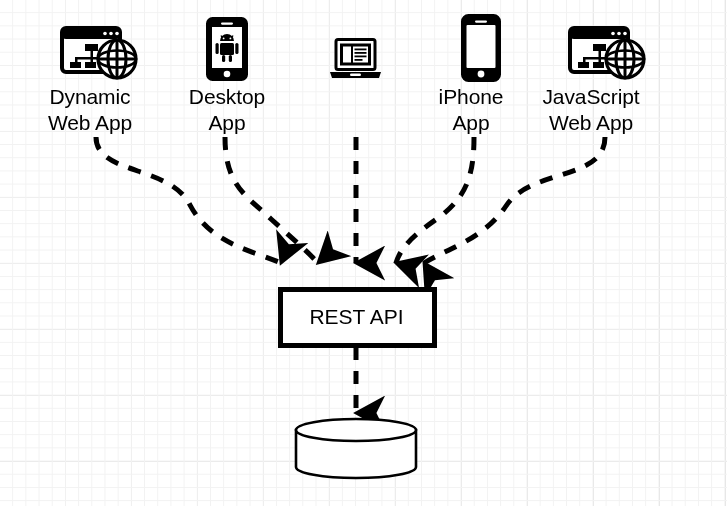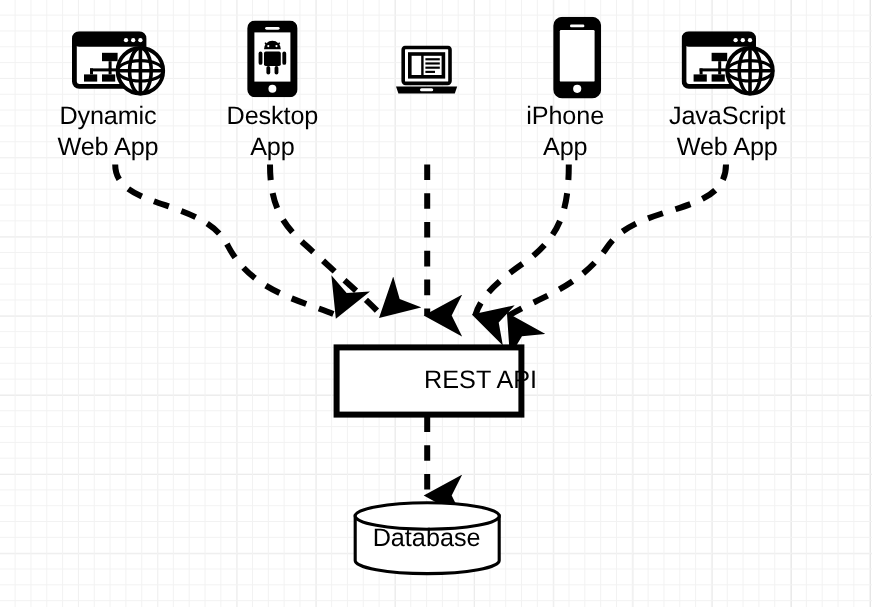--- a/index.html
+++ b/index.html
@@ -184,20 +184,19 @@
       <rect x="40" y="36" width="11" height="6" fill="#000000"></rect>
       <g>
         <circle cx="57" cy="33" r="19" fill="#ffffff" stroke="#000000" stroke-width="3.2"></circle>
         <line x1="38" y1="33" x2="76" y2="33" stroke="#000000" stroke-width="3"></line>
         <line x1="57" y1="14" x2="57" y2="52" stroke="#000000" stroke-width="3"></line>
         <ellipse cx="57" cy="33" rx="9" ry="19" fill="none" stroke="#000000" stroke-width="3"></ellipse>
         <ellipse cx="57" cy="33" rx="19" ry="8.5" fill="none" stroke="#000000" stroke-width="2.6"></ellipse>
       </g>
     </svg>
   </div>
-  <div class="node-label" style="left:538px; top:84px; width:136px;">JavaScript
+  <div class="node-label" style="left:523px; top:84px; width:136px;">JavaScript
 Web App</div>
 
-  <div class="shape-text" style="left:278px; top:306px; width:157px;margin-left:44px;">REST API</div>
-
-  <div class="shape-text" style="left:295px; top:438px; width:121px;">Database</div>
+  <div class="shape-text" style="left:278px; top:306px; width:157px;">REST API</div>
+
 
 </div>
 
 </body></html>

